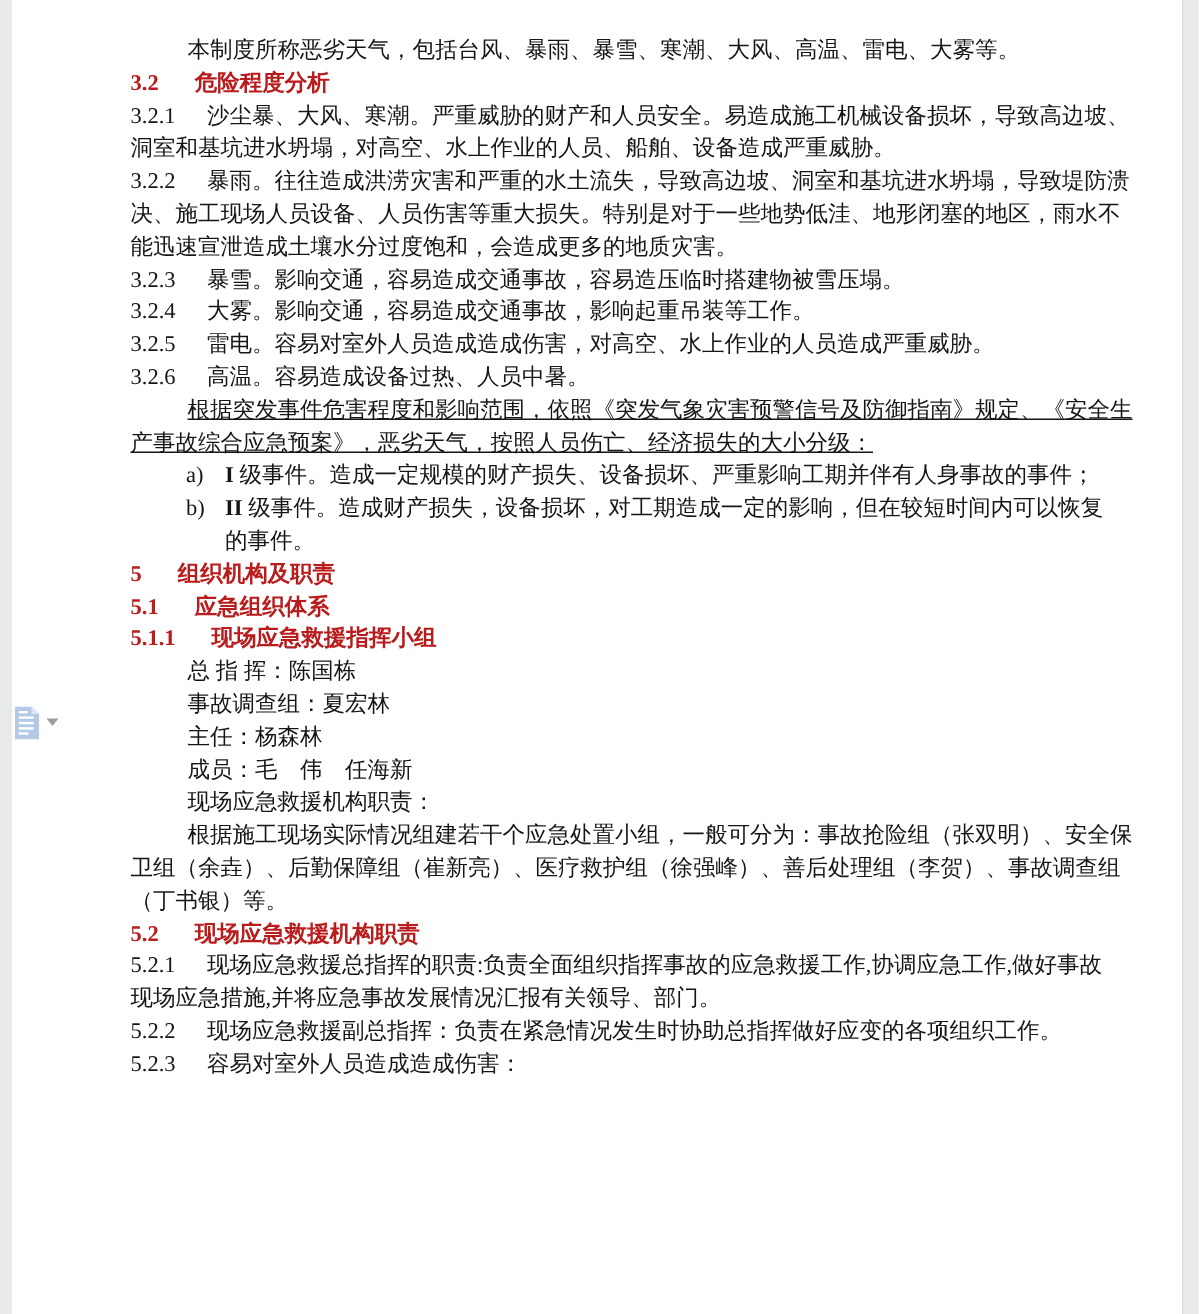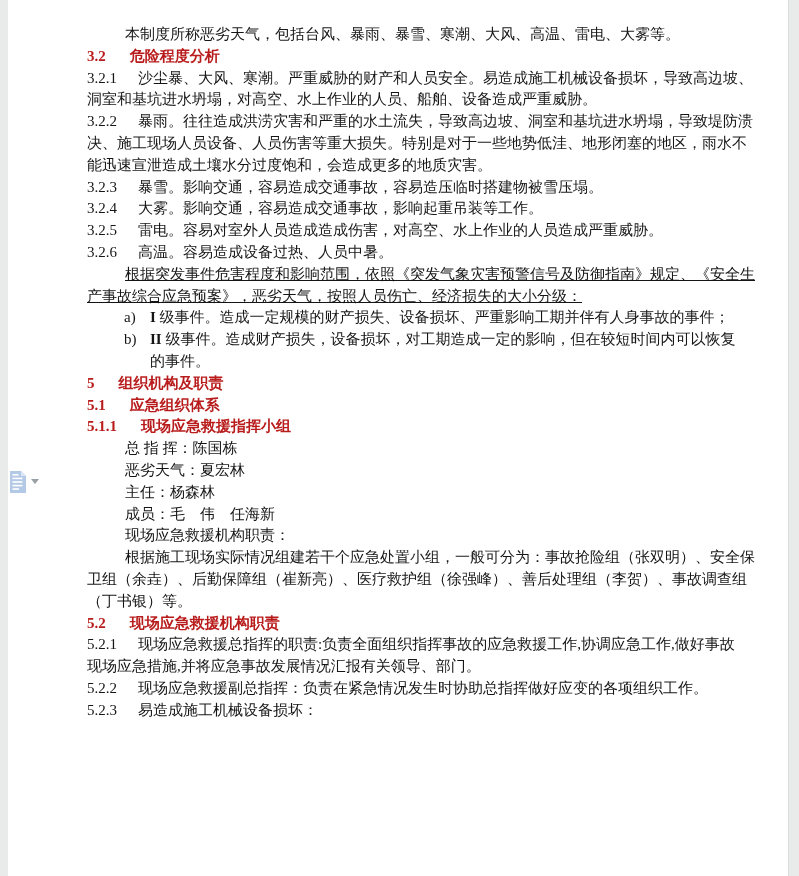--- a/index.html
+++ b/index.html
@@ -89,27 +89,27 @@
       <span class="li-label">b)</span>
       <span class="li-body"><b class="rn">II</b><span> 级事件。造成财产损失，设备损坏，对工期造成一定的影响，但在较短时间内可以恢复
 的事件。</span></span>
     </div>
 
   <div class="h mt-21"><span class="num">5</span><span>组织机构及职责</span></div>
   <div class="h mt-19"><span class="num">5.1</span><span>应急组织体系</span></div>
   <div class="h mt-8"><span class="num">5.1.1</span><span>现场应急救援指挥小组</span></div>
 
   <p class="ind mt-13">总 指 挥：陈国栋</p>
-  <p class="ind">恶劣天气：夏宏林</p>
+  <p class="ind">事故调查组：夏宏林</p>
   <p class="ind">主任：杨森林</p>
   <p class="ind">成员：毛　伟　任海新</p>
   <p class="ind">现场应急救援机构职责：</p>
   <p class="ind">根据施工现场实际情况组建若干个应急处置小组，一般可分为：事故抢险组（张双明）、安全保
 卫组（余垚）、后勤保障组（崔新亮）、医疗救护组（徐强峰）、善后处理组（李贺）、事故调查组
 （丁书银）等。</p>
 
   <div class="h"><span class="num">5.2</span><span>现场应急救援机构职责</span></div>
 
   <p class="mt-7"><span class="num">5.2.1</span><span>现场应急救援总指挥的职责:负责全面组织指挥事故的应急救援工作,协调应急工作,做好事故
 现场应急措施,并将应急事故发展情况汇报有关领导、部门。</span></p>
   <p><span class="num">5.2.2</span><span>现场应急救援副总指挥：负责在紧急情况发生时协助总指挥做好应变的各项组织工作。</span></p>
-  <p><span class="num">5.2.3</span><span>易造成施工机械设备损坏：</span></p>
+  <p><span class="num">5.2.3</span><span>容易对室外人员造成造成伤害：</span></p>
 </div>
 
 </body></html>

